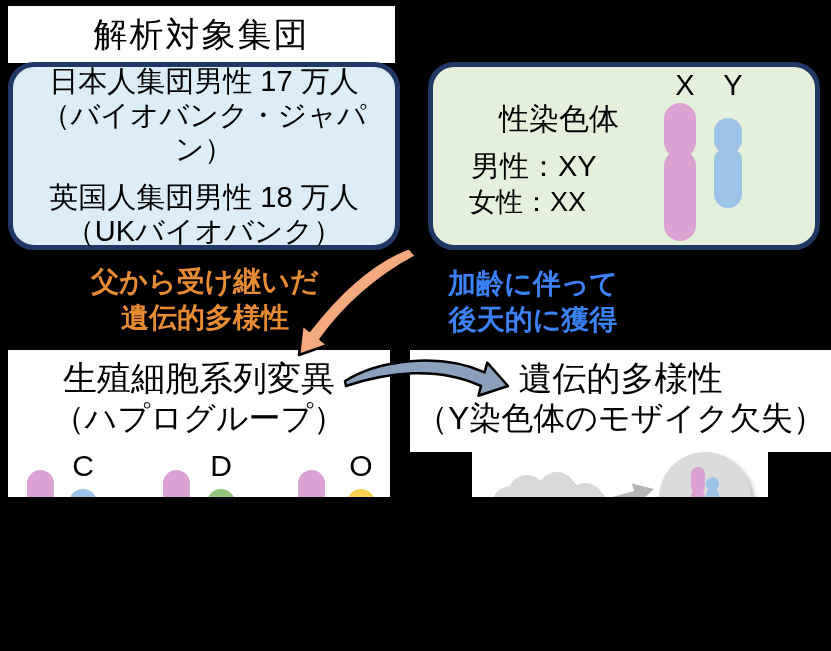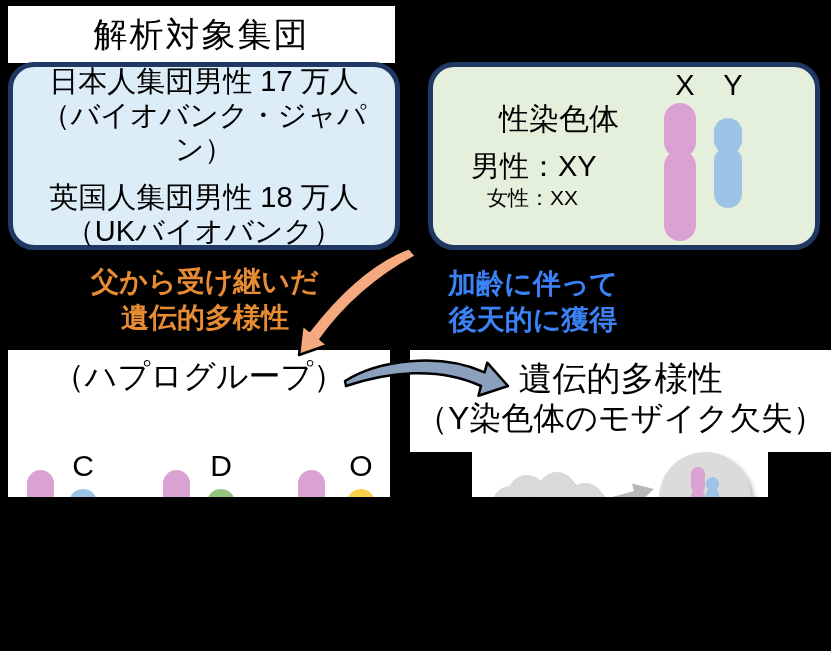--- a/index.html
+++ b/index.html
@@ -18,21 +18,21 @@
   .box {position:absolute; border:5px solid #1f3864; border-radius:26px; box-sizing:border-box; z-index:2;}
   .blue-box {
     left:8px; top:62px; width:392px; height:188px; background:#dcedf8;
     display:flex; flex-direction:column; align-items:center; justify-content:center;
     text-align:center; font-size:29px;
   }
   .blue-box .grp {margin:7px 0; line-height:34px;}
   .green-box {left:428px; top:62px; width:392px; height:188px; background:#e5f0dc;}
   .gb-title  {position:absolute; left:66px;  top:32px;  font-size:30px;}
   .gb-male   {position:absolute; left:38px;  top:80px;  font-size:29px;}
-  .gb-female {position:absolute; left:54px;  top:117px; font-size:21px;}
+  .gb-female {position:absolute; left:36px;  top:117px; font-size:27px;}
   .gb-xlab   {position:absolute; left:236px; top:2px; width:32px; text-align:center; font-size:29px;}
   .gb-ylab   {position:absolute; left:286px; top:2px; width:28px; text-align:center; font-size:29px;}
   
   .ann {position:absolute; font-weight:bold; font-size:28px; line-height:36px; text-align:center; z-index:5;}
   .ann-orange {left:63px;  top:266px; width:284px; color:#e78c33;font-family:Liberation Mono, monospace;}
   .ann-slate  {left:391px; top:266px; width:284px; color:#3b82f6;}
   
   .panel {position:absolute; background:#fff; z-index:1;}
   .left-panel       {left:8px;   top:350px; width:382px; height:288px;}
   .right-title-panel{left:410px; top:350px; width:421px; height:102px;}
@@ -91,20 +91,21 @@
   <div class="ann ann-slate">
     <div>加齢に伴って</div>
     <div>後天的に獲得</div>
   </div>
 
   <div class="panel left-panel"></div>
   <div class="panel right-title-panel"></div>
   <div class="panel illus-panel"></div>
 
   <div class="ptitle left-title">
+    <div class="l1">生殖細胞系列変異</div>
     <div class="l2">（ハプログループ）</div>
   </div>
   <div class="ptitle right-title">
     <div class="l1">遺伝的多様性</div>
     <div class="l2">（Y染色体のモザイク欠失）</div>
   </div>
 
   <div class="big-circle circle-gray" id="circle-gray" style="background: rgb(219, 219, 219);"></div>
   <div class="big-circle circle-yellow" id="circle-yellow" style="background: rgb(250, 209, 79);"></div>
   <div class="dashed-y"></div>

